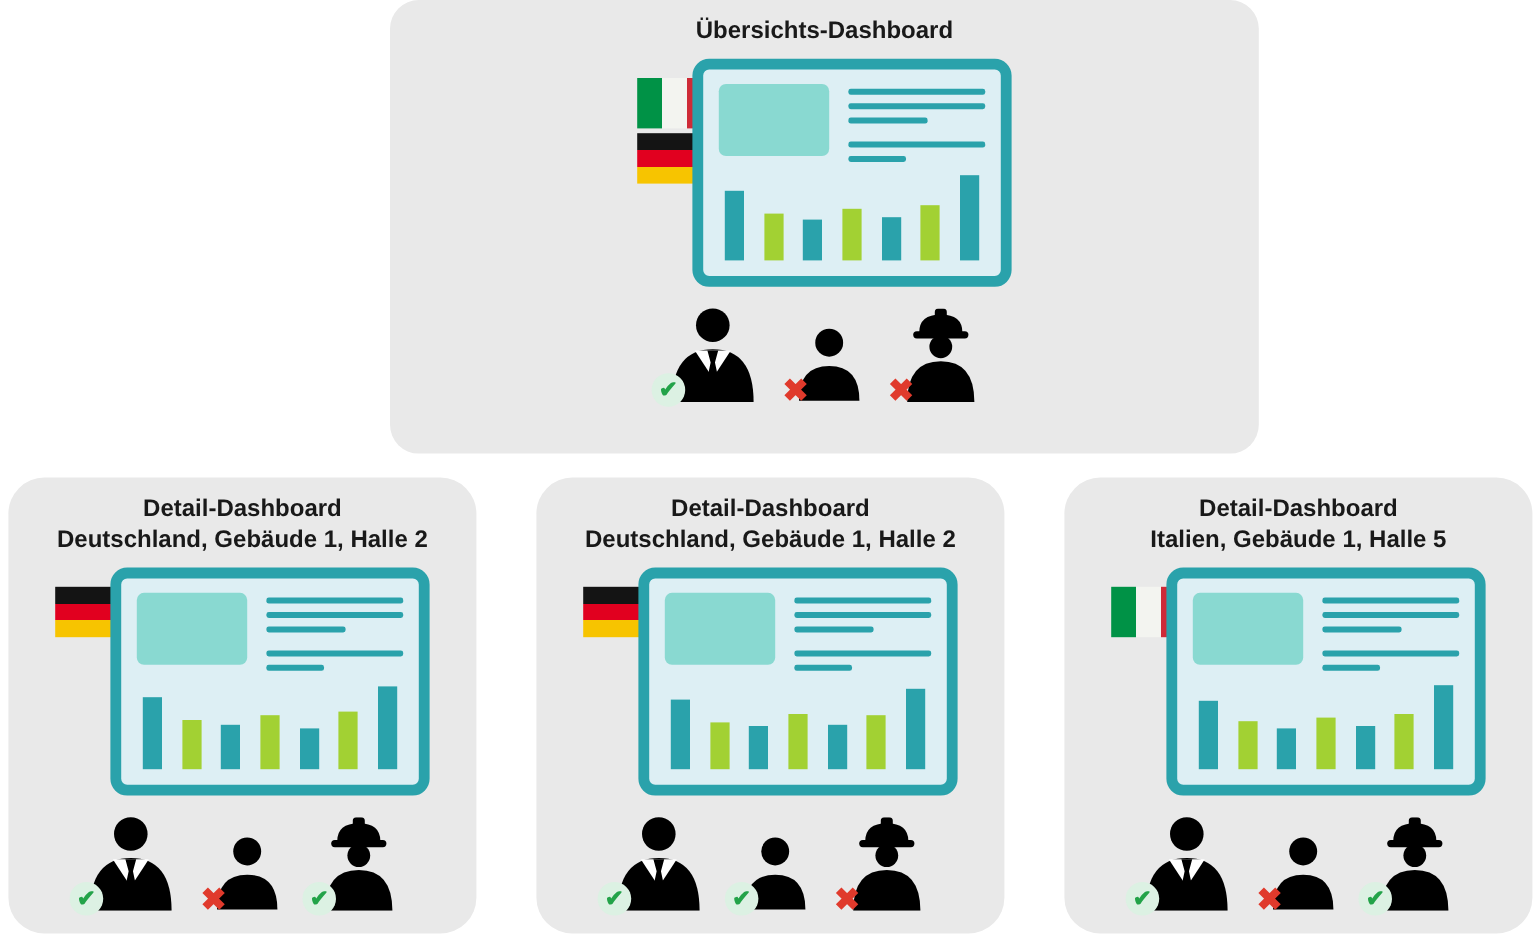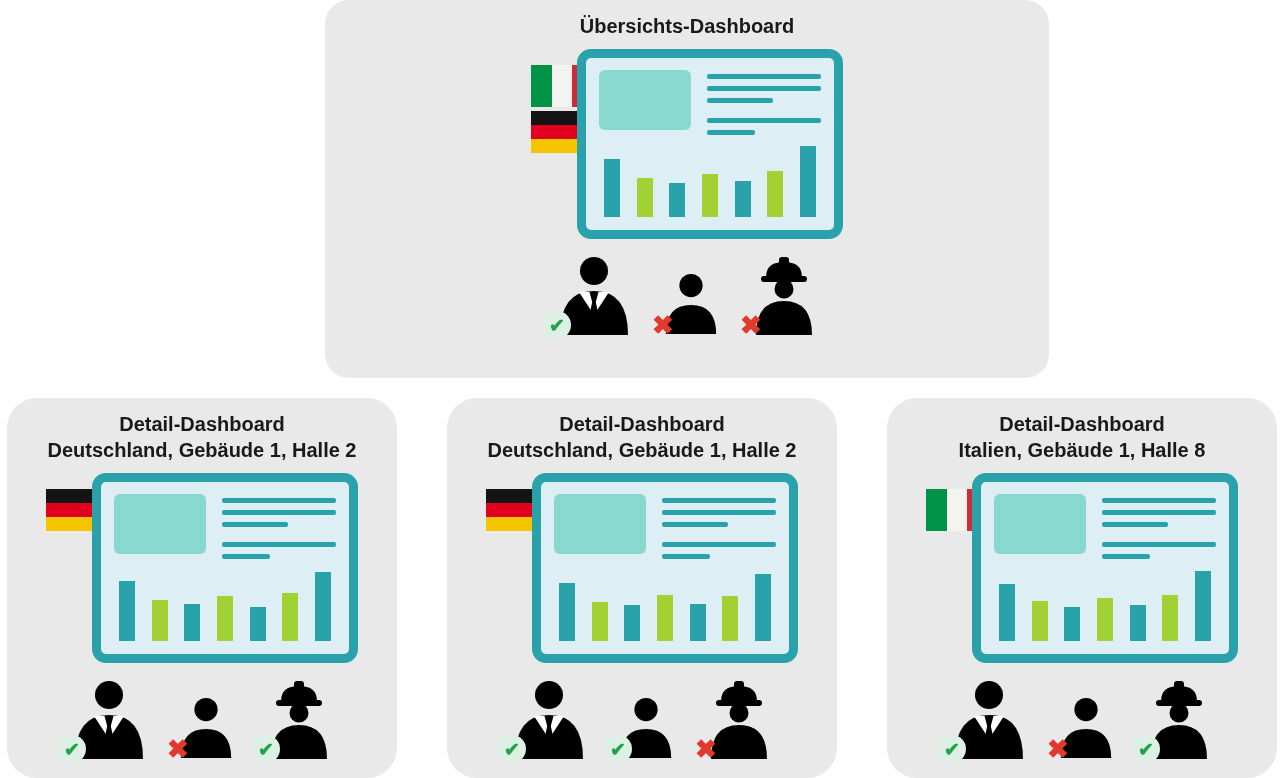--- a/index.html
+++ b/index.html
@@ -298,21 +298,21 @@
         <path d="M8 78 Q8 44 36 44 Q64 44 64 78 Z" fill="#000"></path>
       </svg>
       <span class="badge" data-status="cross"></span>
     </figure>
   </div>
 </section>
 
 <section class="card" id="card-3">
   <h2 class="card-title">
     <span>Detail-Dashboard</span>
-    <span>Italien, Gebäude 1, Halle 8</span>
+    <span>Italien, Gebäude 1, Halle 5</span>
   </h2>
   <div class="illustration">
     <span class="flag slot0" data-flag="italy"></span>
 
     <div class="monitor">
       <div class="mon-head">
         <div class="placeholder"></div>
         <div class="lines">
           <div class="line w100"></div>
           <div class="line w100"></div>

